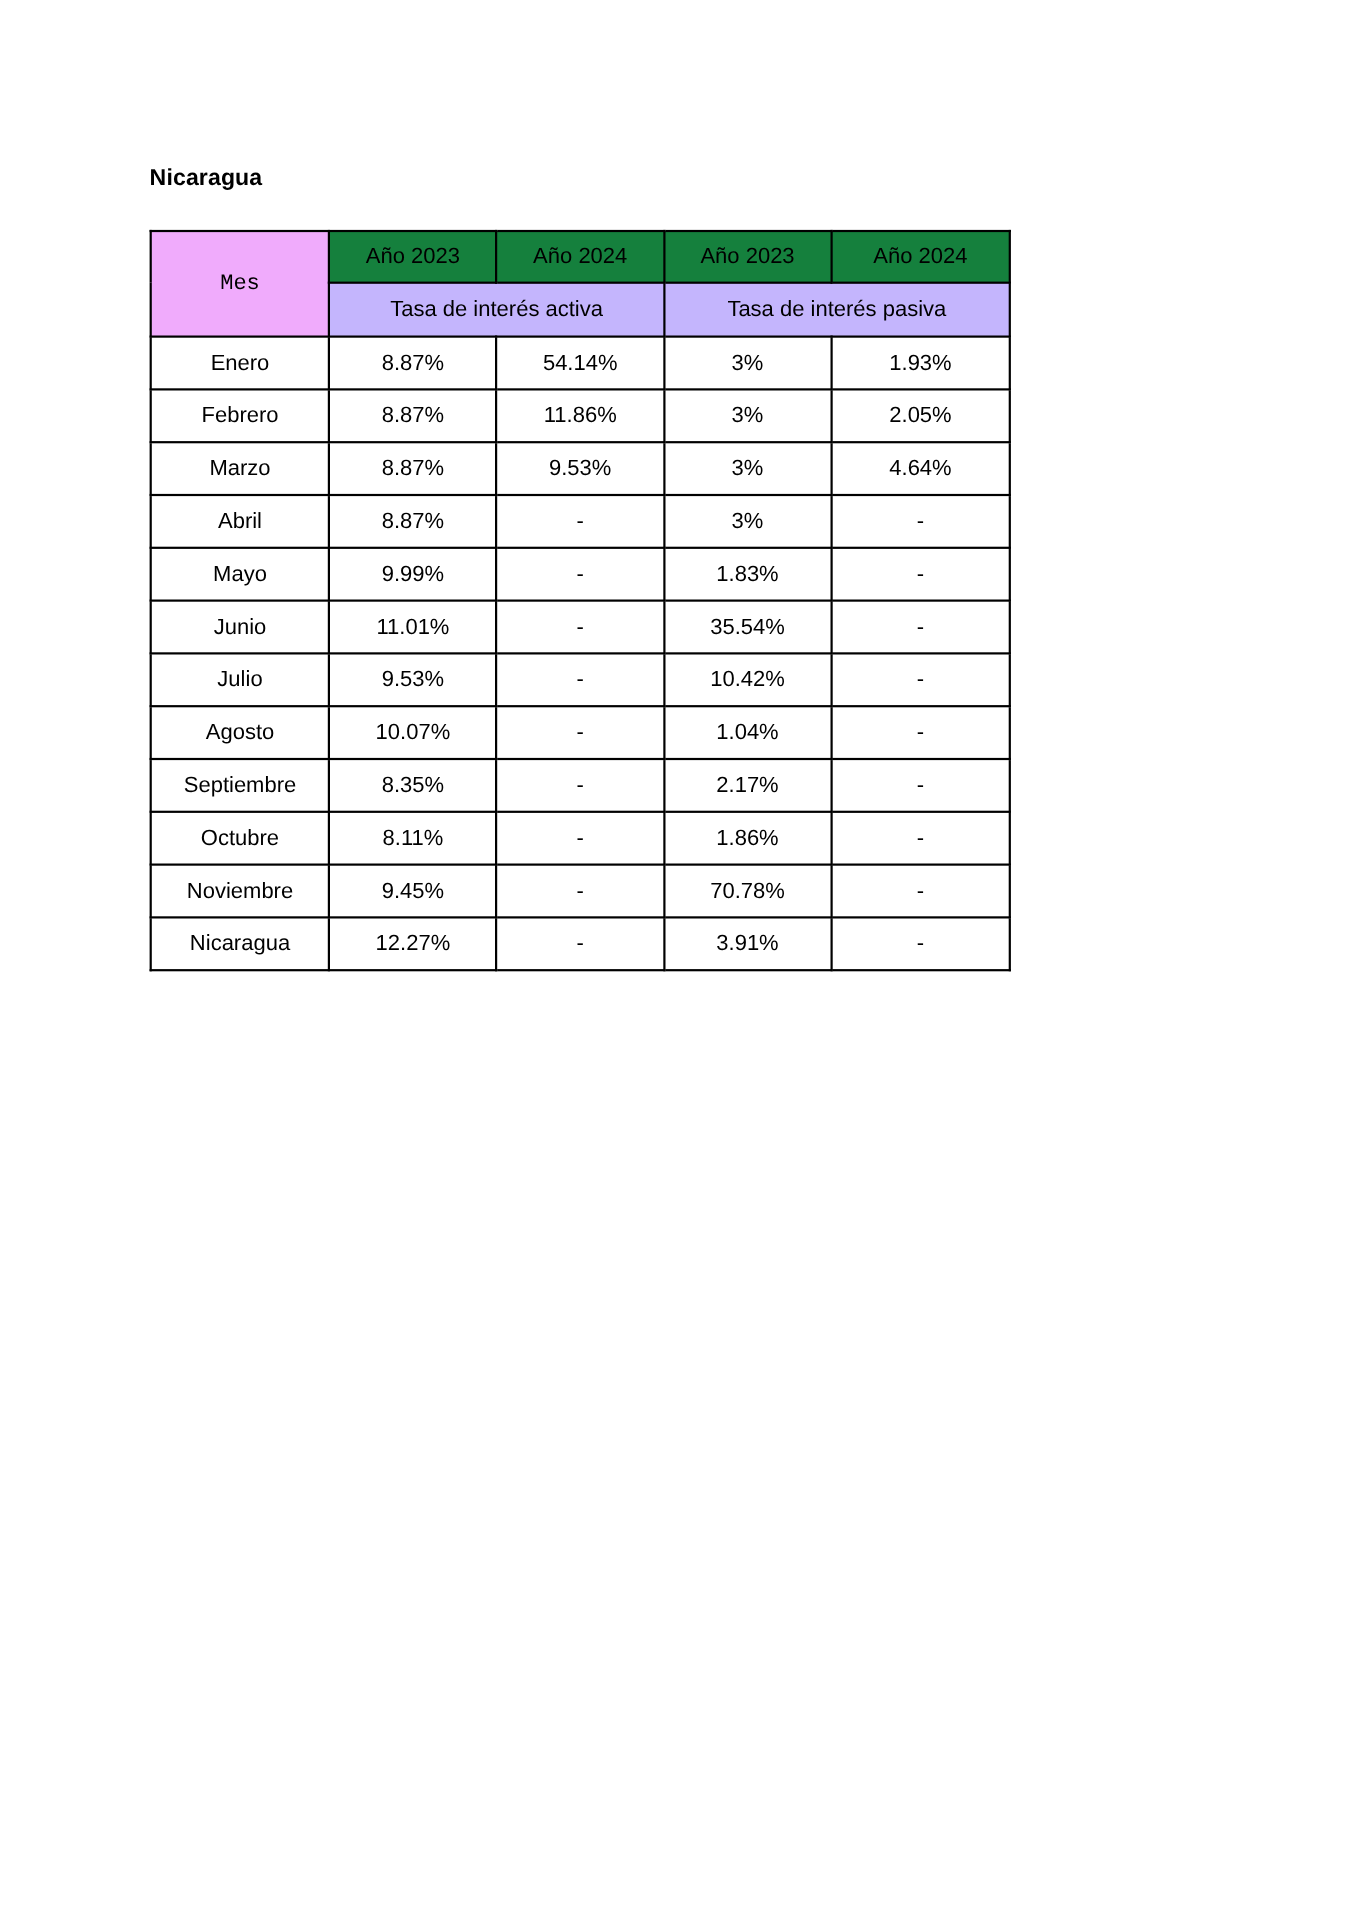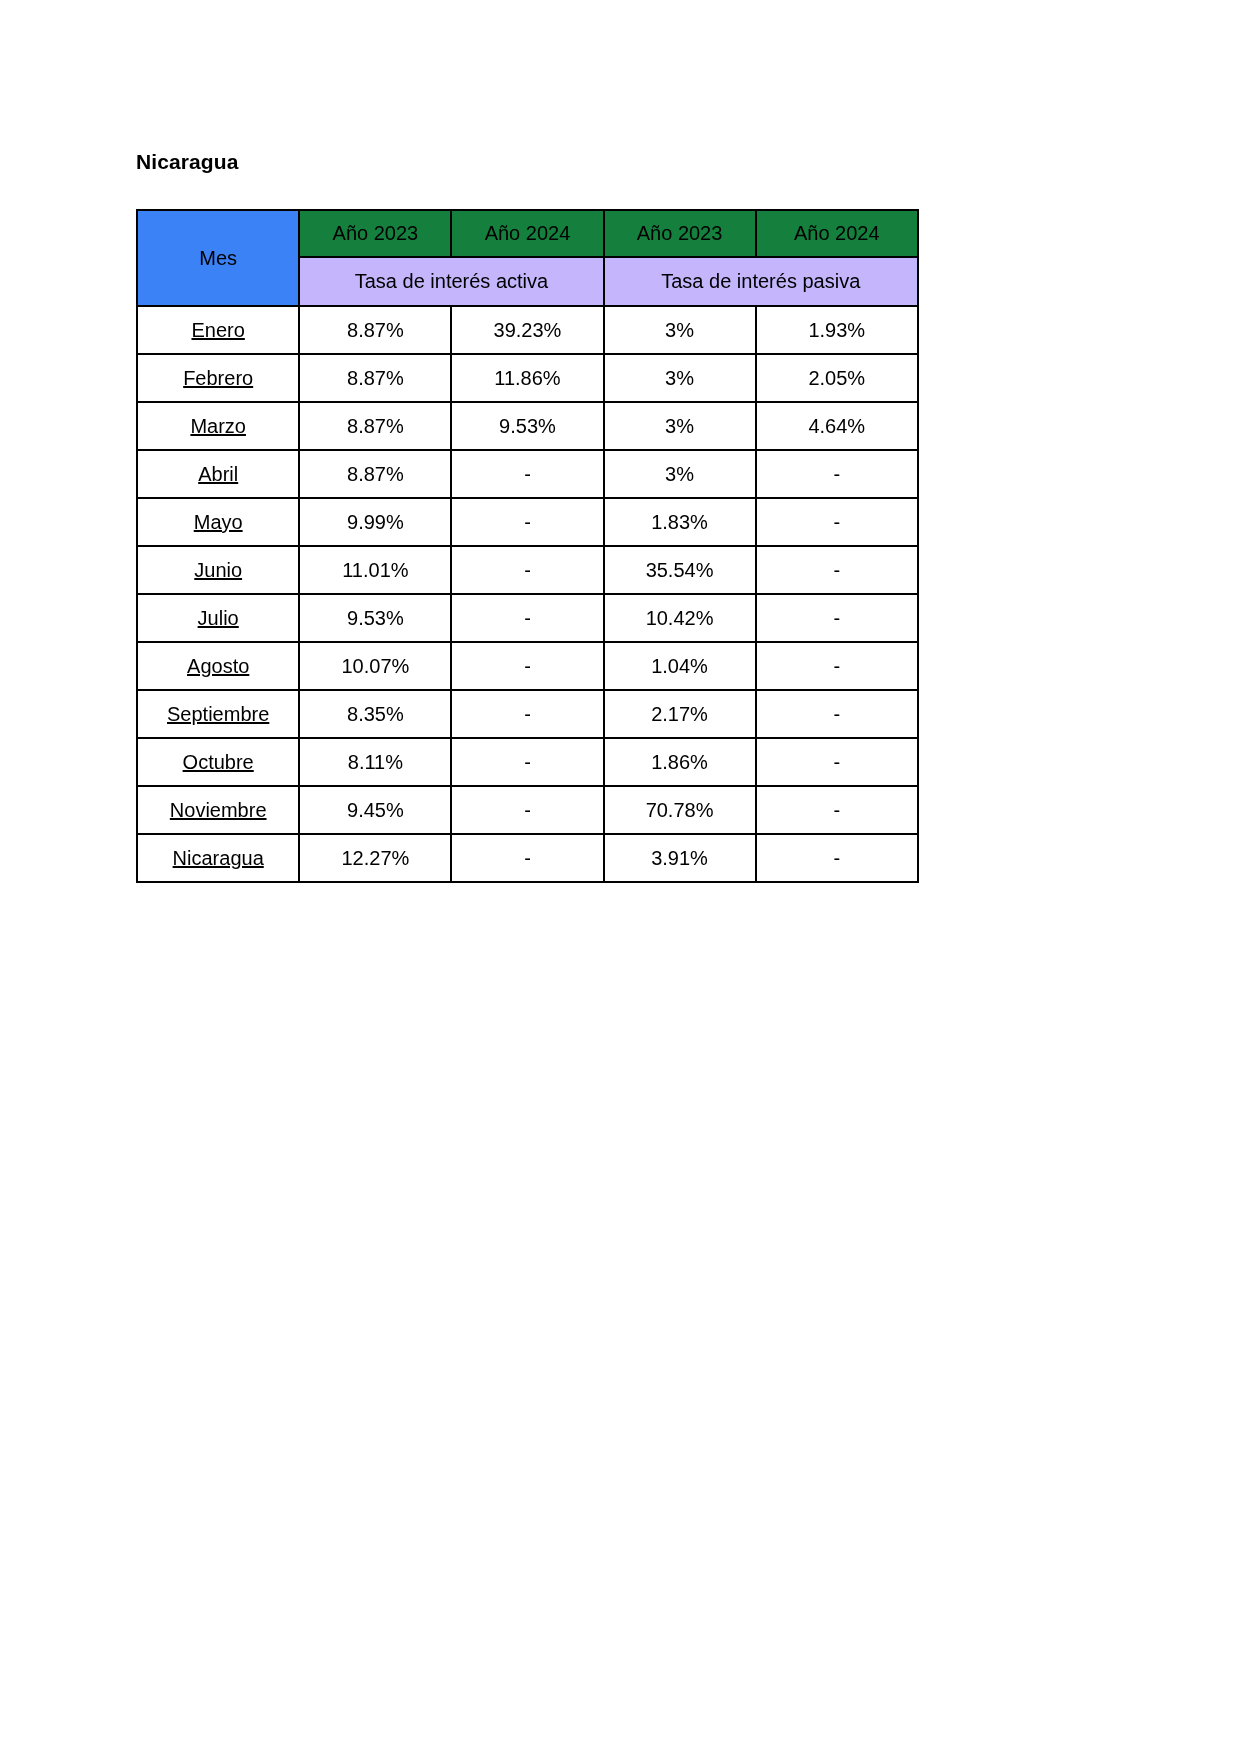--- a/index.html
+++ b/index.html
@@ -55,43 +55,43 @@
 
   th.hd {
     background: #15803d;
     font-weight: bold;
     font-size: 20px;
     height: 45px;
     line-height: 1.15;
   }
 
   th.hd-mes {
-    background: #3b82f6;
+    background: #f0abfc;
     font-weight: bold;
     font-size: 20px;
     width: 142px;
+    font-family: Liberation Mono, monospace;
   }
 
   th.hd-sub {
     background: #c4b5fd;
     font-weight: bold;
     font-size: 20px;
     height: 47px;
     line-height: 1.15;
   }
 
   td.cell {
     height: 46px;
     font-size: 20px;
     line-height: 1.2;
   }
 
   td.month {
     width: 142px;
-    text-decoration: underline;
   }
 
   col.c-month { width: 142px; }
   col.c-a23   { width: 133px; }
   col.c-a24   { width: 133px; }
   col.c-p23   { width: 133px; }
   col.c-p24   { width: 142px; }
 </style>
 </head>
 <body>
@@ -118,21 +118,21 @@
       </tr>
       <tr>
         <th class="hd-sub" colspan="2">Tasa de interés activa</th>
         <th class="hd-sub" colspan="2">Tasa de interés pasiva</th>
       </tr>
     </thead>
     <tbody>
         <tr>
           <td class="cell month">Enero</td>
           <td class="cell">8.87%</td>
-          <td class="cell">39.23%</td>
+          <td class="cell">54.14%</td>
           <td class="cell">3%</td>
           <td class="cell">1.93%</td>
         </tr>
         <tr>
           <td class="cell month">Febrero</td>
           <td class="cell">8.87%</td>
           <td class="cell">11.86%</td>
           <td class="cell">3%</td>
           <td class="cell">2.05%</td>
         </tr>

